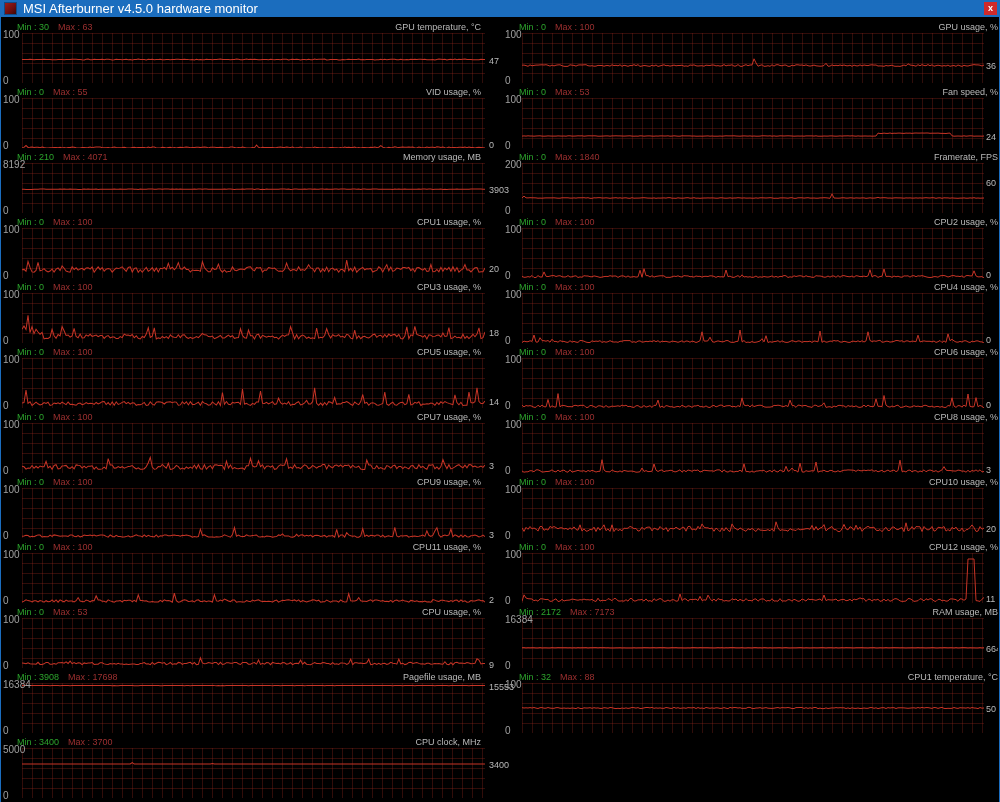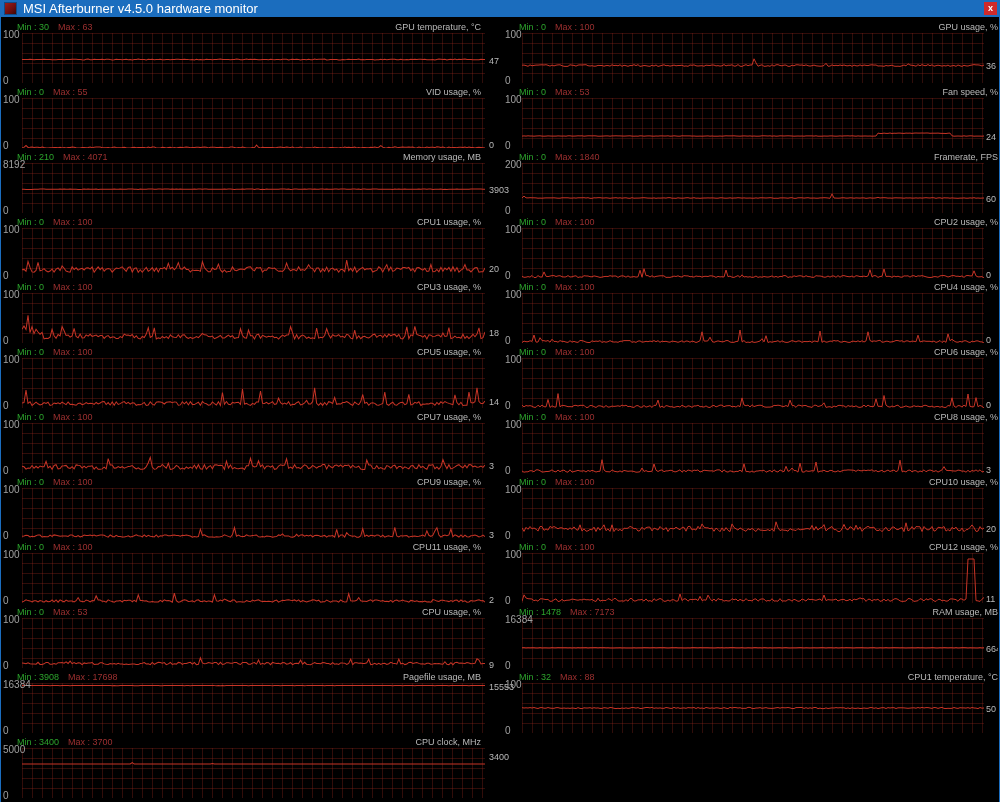--- a/index.html
+++ b/index.html
@@ -276,21 +276,21 @@
       <span class="p-title">CPU clock, MHz</span>
     </div>
     <div class="p-body">
       <span class="scale-max">5000</span>
       <span class="scale-min">0</span>
       <div class="graph">
             <svg viewBox="0 0 462 50" preserveAspectRatio="none">
               <polyline points="0,16.0 2,16.1 4,16.0 6,16.0 8,15.9 10,16.1 12,16.1 14,16.1 16,16.1 18,15.9 20,15.9 22,16.0 24,16.1 26,16.0 28,16.1 30,15.9 32,16.1 34,16.1 36,16.1 38,16.0 40,16.1 42,16.1 44,16.0 46,16.1 48,16.1 50,16.1 52,15.9 54,15.9 56,16.1 58,16.0 60,16.0 62,15.9 64,16.0 66,16.1 68,16.0 70,16.0 72,16.0 74,16.1 76,16.0 78,16.0 80,16.1 82,16.1 84,16.1 86,16.0 88,15.9 90,15.9 92,16.0 94,15.9 96,15.9 98,16.0 100,16.1 102,16.1 104,16.1 106,16.0 108,16.0 110,14.7 112,16.1 114,16.0 116,16.0 118,16.0 120,16.0 122,16.1 124,16.0 126,15.9 128,16.0 130,16.0 132,16.1 134,16.0 136,15.9 138,16.0 140,15.9 142,15.9 144,16.1 146,16.1 148,16.1 150,16.1 152,15.9 154,15.9 156,16.1 158,16.1 160,16.1 162,15.9 164,16.0 166,16.1 168,16.1 170,16.0 172,16.0 174,16.1 176,16.1 178,16.0 180,16.1 182,15.9 184,16.1 186,16.0 188,15.9 190,15.5 192,15.9 194,15.9 196,16.1 198,16.0 200,16.1 202,15.9 204,15.9 206,16.1 208,16.1 210,15.9 212,16.0 214,16.0 216,16.1 218,16.0 220,16.1 222,16.0 224,16.1 226,15.9 228,16.1 230,15.9 232,16.1 234,16.1 236,16.1 238,16.0 240,16.1 242,16.1 244,16.0 246,16.0 248,16.1 250,15.9 252,15.9 254,16.0 256,16.0 258,16.1 260,16.0 262,15.9 264,16.1 266,15.9 268,16.0 270,15.9 272,16.0 274,16.0 276,16.1 278,16.0 280,16.0 282,16.1 284,16.0 286,16.0 288,16.0 290,15.9 292,16.0 294,15.9 296,16.1 298,15.9 300,16.0 302,15.9 304,15.9 306,15.9 308,16.0 310,15.9 312,16.0 314,16.0 316,16.0 318,16.1 320,16.0 322,16.1 324,15.9 326,16.1 328,15.9 330,16.1 332,16.0 334,16.0 336,15.9 338,15.9 340,15.9 342,16.0 344,16.1 346,15.9 348,16.1 350,16.0 352,15.9 354,16.0 356,16.1 358,16.1 360,16.1 362,16.1 364,16.1 366,16.1 368,16.1 370,16.0 372,16.0 374,16.0 376,15.9 378,16.0 380,16.1 382,15.9 384,15.9 386,15.9 388,16.1 390,16.0 392,16.1 394,16.1 396,16.1 398,15.9 400,16.0 402,16.1 404,16.1 406,15.9 408,15.9 410,16.0 412,16.0 414,15.9 416,16.1 418,16.1 420,16.1 422,16.0 424,16.1 426,15.9 428,16.0 430,15.9 432,16.0 434,15.9 436,16.1 438,16.0 440,16.1 442,16.1 444,16.1 446,16.0 448,16.0 450,16.1 452,16.0 454,16.0 456,16.1 458,15.9 460,16.1 462,16.0" fill="none" stroke="#c63426" stroke-width="1"></polyline>
             </svg>
           </div>
-      <span class="cur-val" style="top: 4px;">3400</span>
+      <span class="cur-val" style="top: 12px;">3400</span>
     </div>
   </div>
 </div>
   <div class="col col-right">
   <div class="panel" style="top: 4px;">
     <div class="p-hdr">
       <span class="p-min">Min : 0</span>
       <span class="p-max">Max : 100</span>
       <span class="p-title">GPU usage, %</span>
     </div>
@@ -331,21 +331,21 @@
       <span class="p-title">Framerate, FPS</span>
     </div>
     <div class="p-body">
       <span class="scale-max">200</span>
       <span class="scale-min">0</span>
       <div class="graph">
             <svg viewBox="0 0 462 50" preserveAspectRatio="none">
               <polyline points="0,35.0 2,33.1 4,34.8 6,34.9 8,34.7 10,34.8 12,34.8 14,34.9 16,35.2 18,35.1 20,35.2 22,35.0 24,34.9 26,34.9 28,34.9 30,34.9 32,34.8 34,35.0 36,35.2 38,35.2 40,34.8 42,34.8 44,34.8 46,34.8 48,35.1 50,35.1 52,34.9 54,35.1 56,34.8 58,34.8 60,34.8 62,34.7 64,35.0 66,34.7 68,35.3 70,35.3 72,34.8 74,34.9 76,34.7 78,34.7 80,35.0 82,35.0 84,34.8 86,35.0 88,35.3 90,35.0 92,34.9 94,34.7 96,35.1 98,34.8 100,35.2 102,34.9 104,34.8 106,35.2 108,35.3 110,34.7 112,35.2 114,35.1 116,35.1 118,35.0 120,34.8 122,34.7 124,34.9 126,35.1 128,35.1 130,35.2 132,34.9 134,35.3 136,35.0 138,35.1 140,35.0 142,34.9 144,35.1 146,34.7 148,34.7 150,35.2 152,35.2 154,35.3 156,34.8 158,35.1 160,35.2 162,35.1 164,34.8 166,34.7 168,35.2 170,35.1 172,34.7 174,35.2 176,35.1 178,35.3 180,35.1 182,35.0 184,35.0 186,34.9 188,35.0 190,34.9 192,35.0 194,35.2 196,35.2 198,34.8 200,34.8 202,35.1 204,35.2 206,35.1 208,34.8 210,35.2 212,35.0 214,35.0 216,34.7 218,34.9 220,35.1 222,34.9 224,35.1 226,35.1 228,35.0 230,35.2 232,35.2 234,34.9 236,35.2 238,34.8 240,34.8 242,34.9 244,35.0 246,34.9 248,34.7 250,34.9 252,35.3 254,35.2 256,35.3 258,34.9 260,34.9 262,34.9 264,35.0 266,35.2 268,34.8 270,34.7 272,35.3 274,35.3 276,34.8 278,34.8 280,34.8 282,35.1 284,34.9 286,34.7 288,35.1 290,35.1 292,35.0 294,35.2 296,35.2 298,34.9 300,34.9 302,34.7 304,34.8 306,35.0 308,35.3 310,30.9 312,35.0 314,35.1 316,35.2 318,35.1 320,34.8 322,34.8 324,35.1 326,35.1 328,34.8 330,34.9 332,35.2 334,34.9 336,35.0 338,35.1 340,34.9 342,34.9 344,35.3 346,35.1 348,34.8 350,35.1 352,35.1 354,34.9 356,34.3 358,35.0 360,34.8 362,34.7 364,34.8 366,35.1 368,35.0 370,35.2 372,34.9 374,34.8 376,34.9 378,34.9 380,35.0 382,35.2 384,34.9 386,35.0 388,34.9 390,35.1 392,35.1 394,34.9 396,35.1 398,34.9 400,35.1 402,34.9 404,34.7 406,34.9 408,35.0 410,34.7 412,34.8 414,35.3 416,34.9 418,34.8 420,35.3 422,34.8 424,34.9 426,34.9 428,35.2 430,34.9 432,35.1 434,35.2 436,35.3 438,35.1 440,35.1 442,34.9 444,35.2 446,35.2 448,34.9 450,35.1 452,34.7 454,35.2 456,35.0 458,35.2 460,35.1 462,35.0" fill="none" stroke="#c63426" stroke-width="1"></polyline>
             </svg>
           </div>
-      <span class="cur-val" style="top: 31px;">60</span>
+      <span class="cur-val" style="top: 15px;">60</span>
     </div>
   </div>
 
   <div class="panel" style="top: 199px;">
     <div class="p-hdr">
       <span class="p-min">Min : 0</span>
       <span class="p-max">Max : 100</span>
       <span class="p-title">CPU2 usage, %</span>
     </div>
     <div class="p-body">
@@ -445,21 +445,21 @@
             <svg viewBox="0 0 462 50" preserveAspectRatio="none">
               <polyline points="0,48.3 2,41.8 4,45.0 6,45.7 8,45.8 10,46.0 12,47.7 14,47.0 16,48.2 18,45.9 20,45.8 22,46.2 24,46.6 26,46.4 28,48.3 30,48.2 32,46.8 34,45.8 36,48.5 38,48.1 40,46.3 42,48.0 44,47.3 46,47.2 48,47.0 50,46.1 52,46.4 54,46.9 56,47.2 58,46.7 60,46.9 62,46.1 64,46.8 66,46.7 68,47.0 70,46.4 72,47.8 74,48.5 76,45.2 78,48.1 80,47.3 82,47.4 84,47.6 86,45.6 88,46.4 90,47.7 92,45.5 94,45.7 96,47.9 98,48.1 100,47.8 102,48.2 104,46.7 106,48.2 108,45.5 110,45.7 112,48.0 114,47.9 116,46.8 118,46.9 120,46.4 122,48.1 124,45.9 126,48.2 128,47.6 130,48.5 132,45.7 134,47.5 136,46.5 138,45.5 140,46.4 142,48.3 144,48.2 146,47.0 148,48.2 150,46.7 152,46.8 154,48.2 156,47.9 158,41.0 160,47.6 162,45.8 164,46.0 166,48.2 168,46.3 170,46.6 172,46.4 174,46.2 176,47.6 178,43.3 180,47.6 182,46.8 184,47.2 186,42.1 188,45.6 190,47.9 192,46.0 194,48.2 196,45.5 198,46.6 200,46.6 202,48.1 204,47.5 206,48.0 208,47.8 210,45.7 212,46.8 214,46.0 216,48.0 218,46.3 220,47.4 222,47.9 224,45.6 226,47.6 228,47.4 230,47.9 232,46.2 234,45.9 236,48.2 238,46.4 240,45.9 242,46.1 244,48.2 246,47.5 248,47.9 250,45.7 252,48.1 254,47.9 256,48.2 258,45.6 260,48.1 262,47.9 264,48.1 266,46.6 268,46.8 270,48.1 272,46.3 274,47.1 276,48.3 278,48.0 280,46.0 282,46.8 284,48.1 286,45.8 288,46.7 290,46.3 292,46.9 294,47.3 296,46.6 298,46.0 300,47.7 302,42.0 304,47.6 306,46.6 308,46.9 310,47.0 312,46.8 314,46.0 316,48.0 318,47.0 320,46.5 322,46.4 324,47.7 326,47.4 328,46.3 330,47.9 332,46.0 334,46.8 336,45.9 338,44.9 340,45.8 342,45.6 344,48.4 346,46.3 348,46.3 350,48.0 352,46.5 354,47.1 356,46.1 358,48.4 360,47.8 362,46.2 364,48.0 366,46.4 368,48.3 370,47.5 372,46.0 374,45.6 376,46.4 378,47.9 380,48.4 382,48.3 384,48.0 386,45.6 388,45.7 390,46.8 392,48.4 394,48.1 396,47.7 398,45.7 400,46.3 402,47.9 404,45.7 406,47.0 408,45.7 410,46.1 412,48.0 414,48.4 416,46.4 418,46.4 420,47.8 422,47.2 424,48.2 426,47.9 428,46.0 430,45.9 432,46.2 434,46.6 436,48.3 438,45.8 440,46.0 442,47.3 444,46.0 446,6.0 448,6.0 450,6.0 452,6.0 454,47.6 456,47.9 458,48.4 460,46.2 462,44.5" fill="none" stroke="#c63426" stroke-width="1"></polyline>
             </svg>
           </div>
       <span class="cur-val" style="top: 40.5px;">11</span>
     </div>
   </div>
 
   <div class="panel" style="top: 589px;">
     <div class="p-hdr">
-      <span class="p-min">Min : 1478</span>
+      <span class="p-min">Min : 2172</span>
       <span class="p-max">Max : 7173</span>
       <span class="p-title">RAM usage, MB</span>
     </div>
     <div class="p-body">
       <span class="scale-max">16384</span>
       <span class="scale-min">0</span>
       <div class="graph">
             <svg viewBox="0 0 462 50" preserveAspectRatio="none">
               <polyline points="0,29.7 2,29.6 4,29.9 6,29.7 8,29.8 10,29.7 12,29.7 14,29.9 16,29.9 18,29.6 20,29.9 22,29.8 24,29.8 26,29.9 28,29.9 30,29.6 32,29.8 34,29.8 36,29.6 38,29.7 40,29.7 42,29.7 44,29.7 46,29.8 48,29.7 50,29.9 52,29.7 54,29.9 56,29.6 58,29.8 60,29.7 62,29.7 64,29.6 66,29.9 68,29.7 70,29.7 72,29.6 74,29.6 76,29.8 78,29.6 80,29.7 82,29.6 84,29.8 86,29.7 88,29.9 90,29.9 92,29.9 94,29.8 96,29.8 98,29.7 100,29.9 102,29.8 104,29.9 106,29.9 108,29.9 110,29.9 112,29.7 114,29.9 116,29.8 118,29.8 120,29.8 122,29.6 124,29.7 126,29.7 128,29.8 130,29.7 132,29.6 134,29.8 136,29.7 138,29.6 140,29.7 142,29.6 144,29.8 146,29.9 148,29.8 150,29.6 152,29.7 154,29.6 156,29.8 158,29.8 160,29.8 162,29.9 164,29.9 166,29.8 168,29.9 170,29.6 172,29.6 174,29.7 176,29.8 178,29.6 180,29.7 182,29.7 184,29.7 186,29.7 188,29.8 190,29.8 192,29.9 194,29.8 196,29.6 198,29.8 200,29.6 202,29.9 204,29.7 206,29.8 208,29.6 210,29.6 212,29.6 214,29.8 216,29.8 218,29.8 220,29.6 222,29.9 224,29.9 226,29.7 228,29.8 230,29.9 232,29.6 234,29.6 236,29.8 238,29.7 240,29.9 242,29.6 244,29.7 246,29.9 248,29.7 250,29.9 252,29.8 254,29.8 256,29.7 258,29.7 260,29.9 262,29.7 264,29.6 266,29.8 268,29.9 270,29.8 272,29.8 274,29.8 276,29.7 278,29.6 280,29.7 282,29.9 284,29.7 286,29.8 288,29.9 290,29.8 292,29.7 294,29.8 296,29.8 298,29.7 300,29.6 302,29.7 304,29.9 306,29.7 308,29.7 310,29.7 312,29.9 314,29.6 316,29.9 318,29.8 320,29.6 322,29.8 324,29.6 326,29.7 328,29.7 330,29.8 332,29.9 334,29.7 336,29.7 338,29.7 340,29.6 342,29.8 344,29.8 346,29.9 348,29.7 350,29.7 352,29.6 354,29.9 356,29.9 358,29.7 360,29.8 362,29.8 364,29.6 366,29.8 368,29.8 370,29.7 372,29.6 374,29.7 376,29.7 378,29.8 380,29.7 382,29.8 384,29.9 386,29.8 388,29.8 390,29.7 392,29.8 394,29.8 396,29.6 398,29.8 400,29.7 402,29.8 404,29.9 406,29.8 408,29.8 410,29.6 412,29.7 414,29.9 416,29.9 418,29.7 420,29.8 422,29.6 424,29.7 426,29.8 428,29.7 430,29.7 432,29.9 434,29.6 436,29.9 438,29.8 440,29.6 442,29.6 444,29.7 446,29.9 448,29.7 450,29.8 452,29.8 454,29.9 456,29.9 458,29.6 460,29.9 462,29.7" fill="none" stroke="#c63426" stroke-width="1"></polyline>
             </svg>

